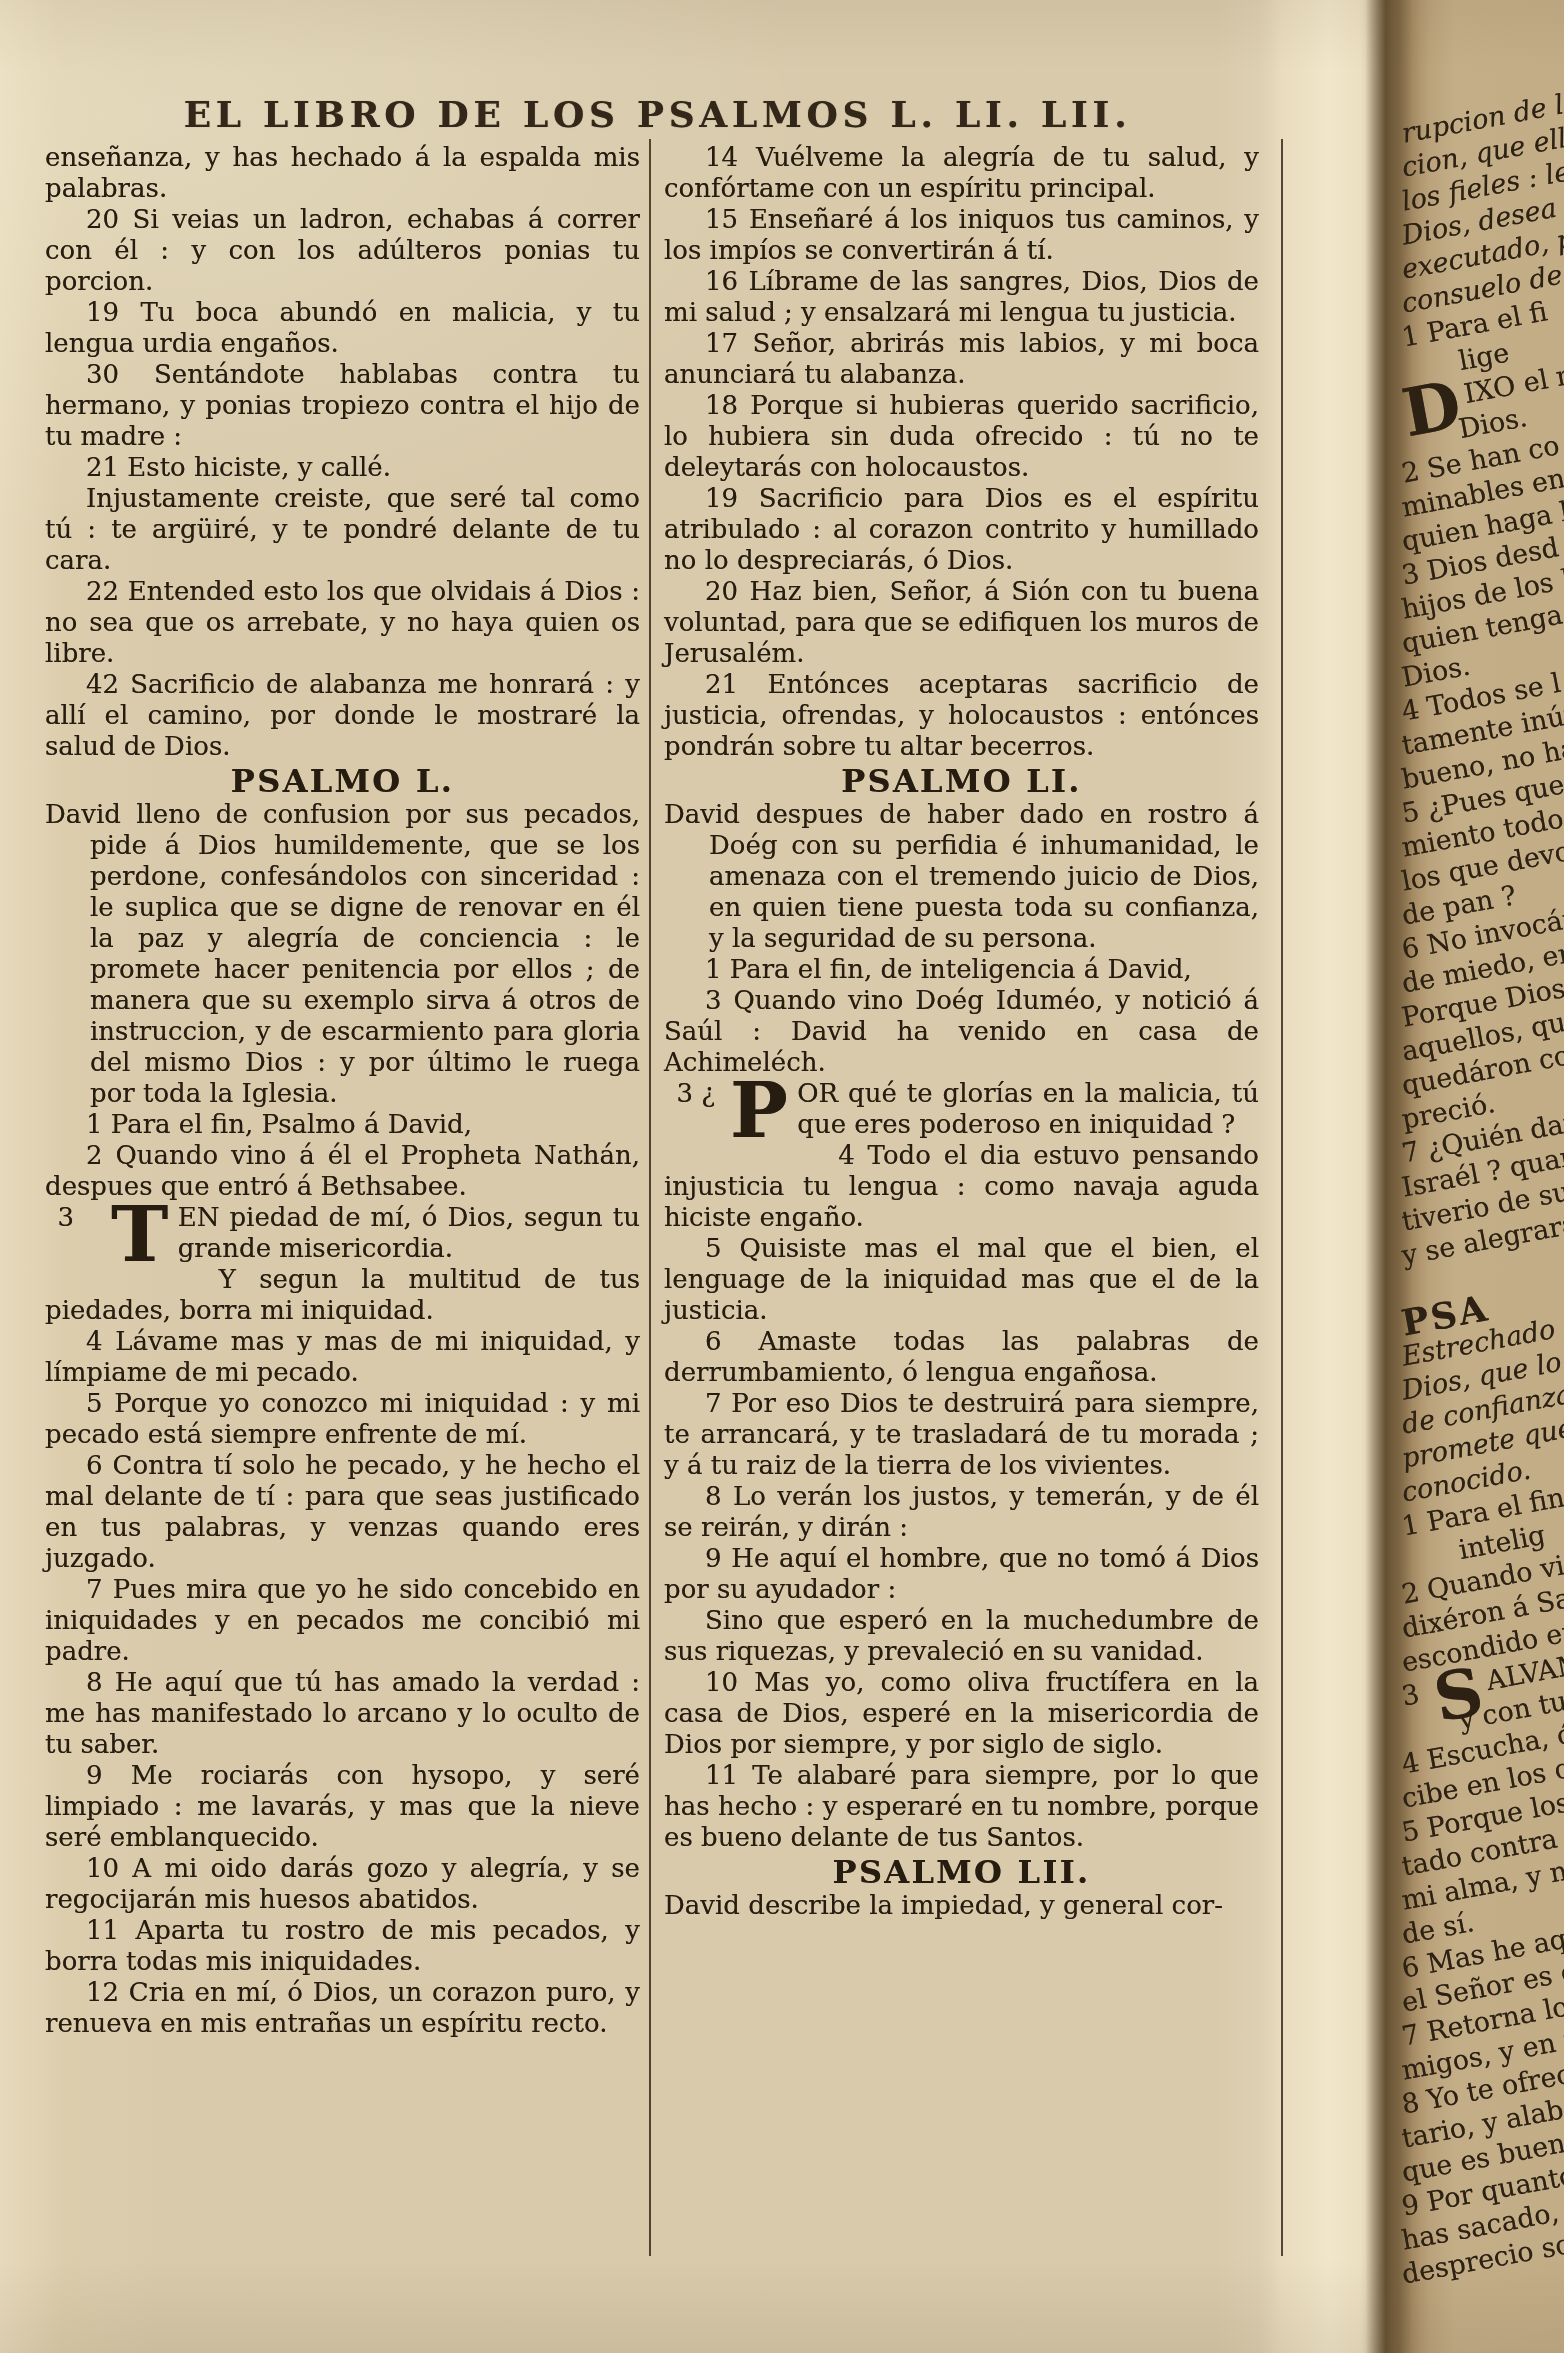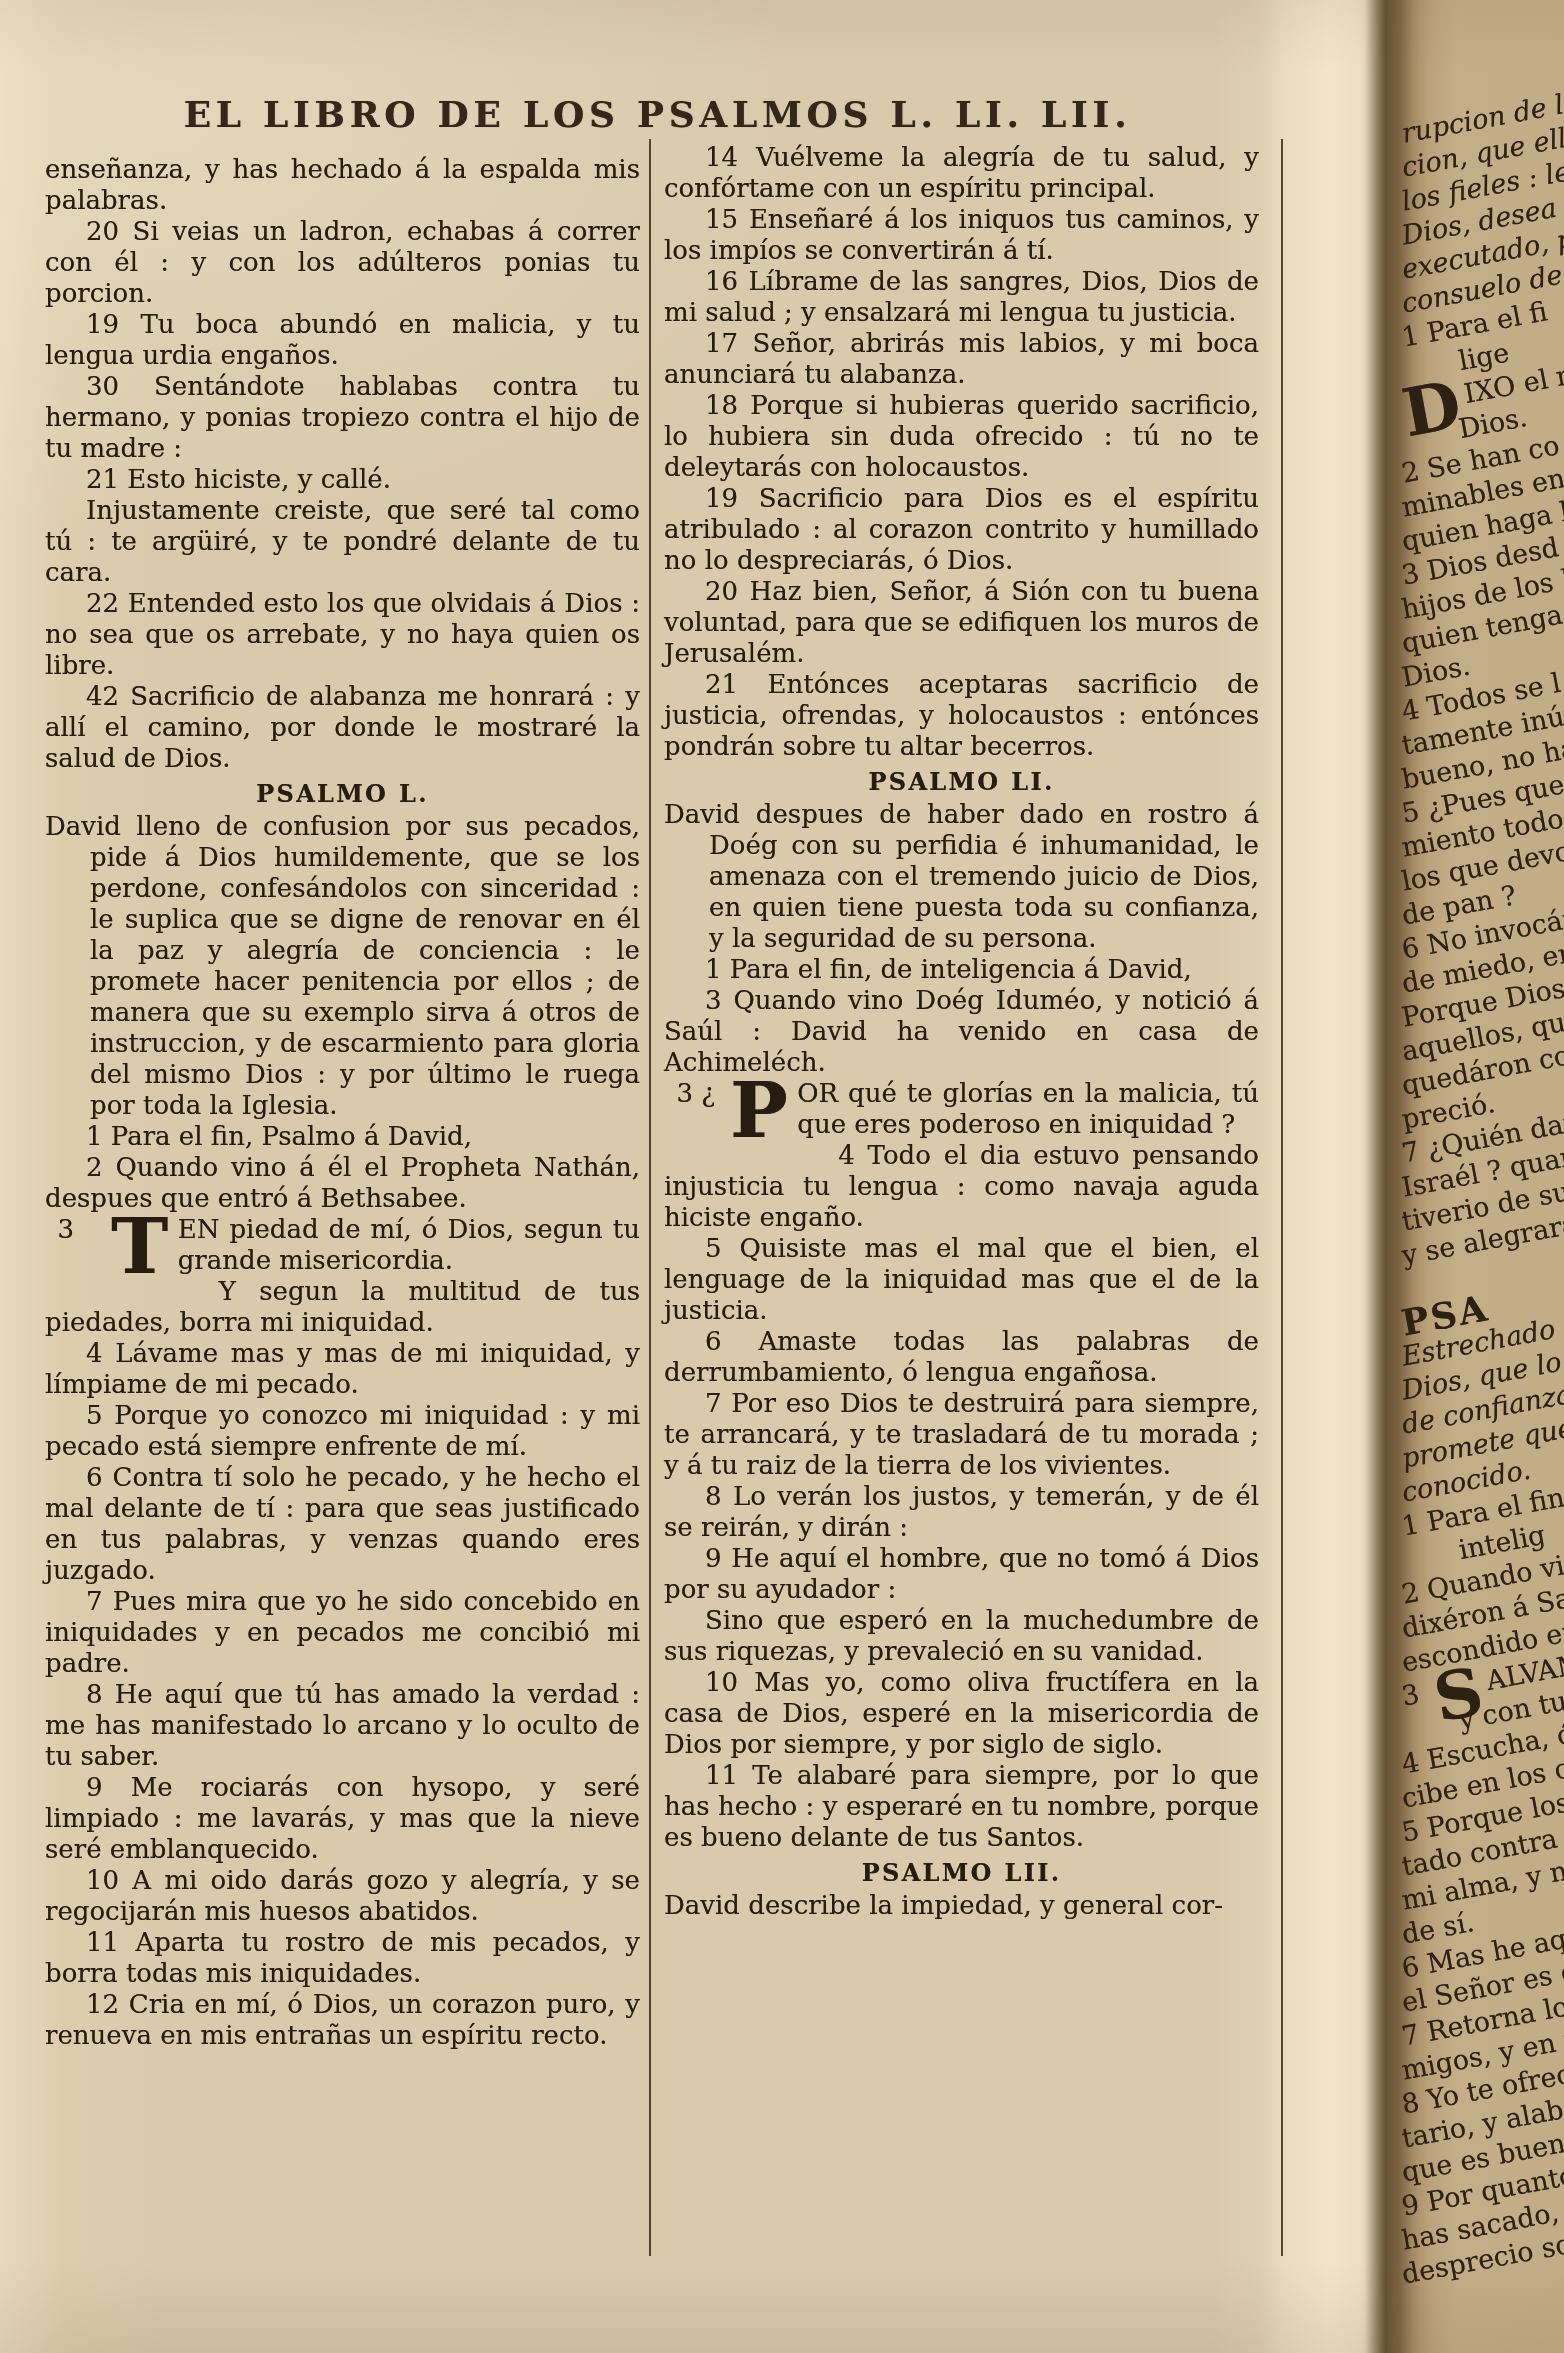--- a/index.html
+++ b/index.html
@@ -14,26 +14,26 @@
         #f0e6ca 85%, #ecdfc2 87.3%,
         #6f5b3b 88.6%, #9a8159 89.4%,
         #b79e77 90.8%, #c3ae88 93%, #c2ad87 100%);}
   .fold-shadow{position:absolute;left:1360px;top:0;width:70px;height:2354px;
     background:linear-gradient(90deg, transparent, rgba(70,50,25,.38) 55%, rgba(120,95,60,.18) 75%, transparent);}
   .header{position:absolute;left:55px;top:93px;width:1205px;text-align:center;
     font-size:36px;letter-spacing:4.7px;color:#33271a;font-weight:600;
     text-shadow:0 0 0.8px rgba(51,39,26,.55);}
   .col{position:absolute;top:142px;width:595px;font-size:26px;line-height:31px;
     color:#261c10;text-align:justify;text-shadow:0 0 0.5px rgba(38,28,16,.6);}
-  .col-left{left:45px;margin-top:12px;}
+  .col-left{left:45px;}
   .col-right{left:664px;}
   .verse{margin:0;text-indent:41px;}
   .verse.runin{text-indent:0;}
   .intro{margin:0;padding-left:45px;text-indent:-45px;font-size:26px;}
-  .psalm-heading{text-align:center;font-size:24px;letter-spacing:2.3px;margin:3.9px 0 2.3px;
+  .psalm-heading{text-align:center;font-size:32px;letter-spacing:2.3px;margin:3.9px 0 2.3px;
     font-weight:600;text-indent:0;}
   .verse.dropcap{position:relative;text-indent:0;}
   .vnum{position:absolute;left:12.5px;top:0;}
   .cap{float:left;font-size:77px;line-height:59px;height:61px;margin:3.1px 9.4px 0 66px;
     font-weight:bold;}
   .rule{position:absolute;top:139px;height:2117px;width:2.3px;background:#3a2c1b;opacity:.85;}
   .rule-mid{left:649px;}
   .rule-right{left:1281px;}
   .edge-col{position:absolute;left:1402px;top:117px;width:235px;color:#2d2113;
     font-size:27px;text-shadow:0 0 0.5px rgba(45,33,19,.6);}

